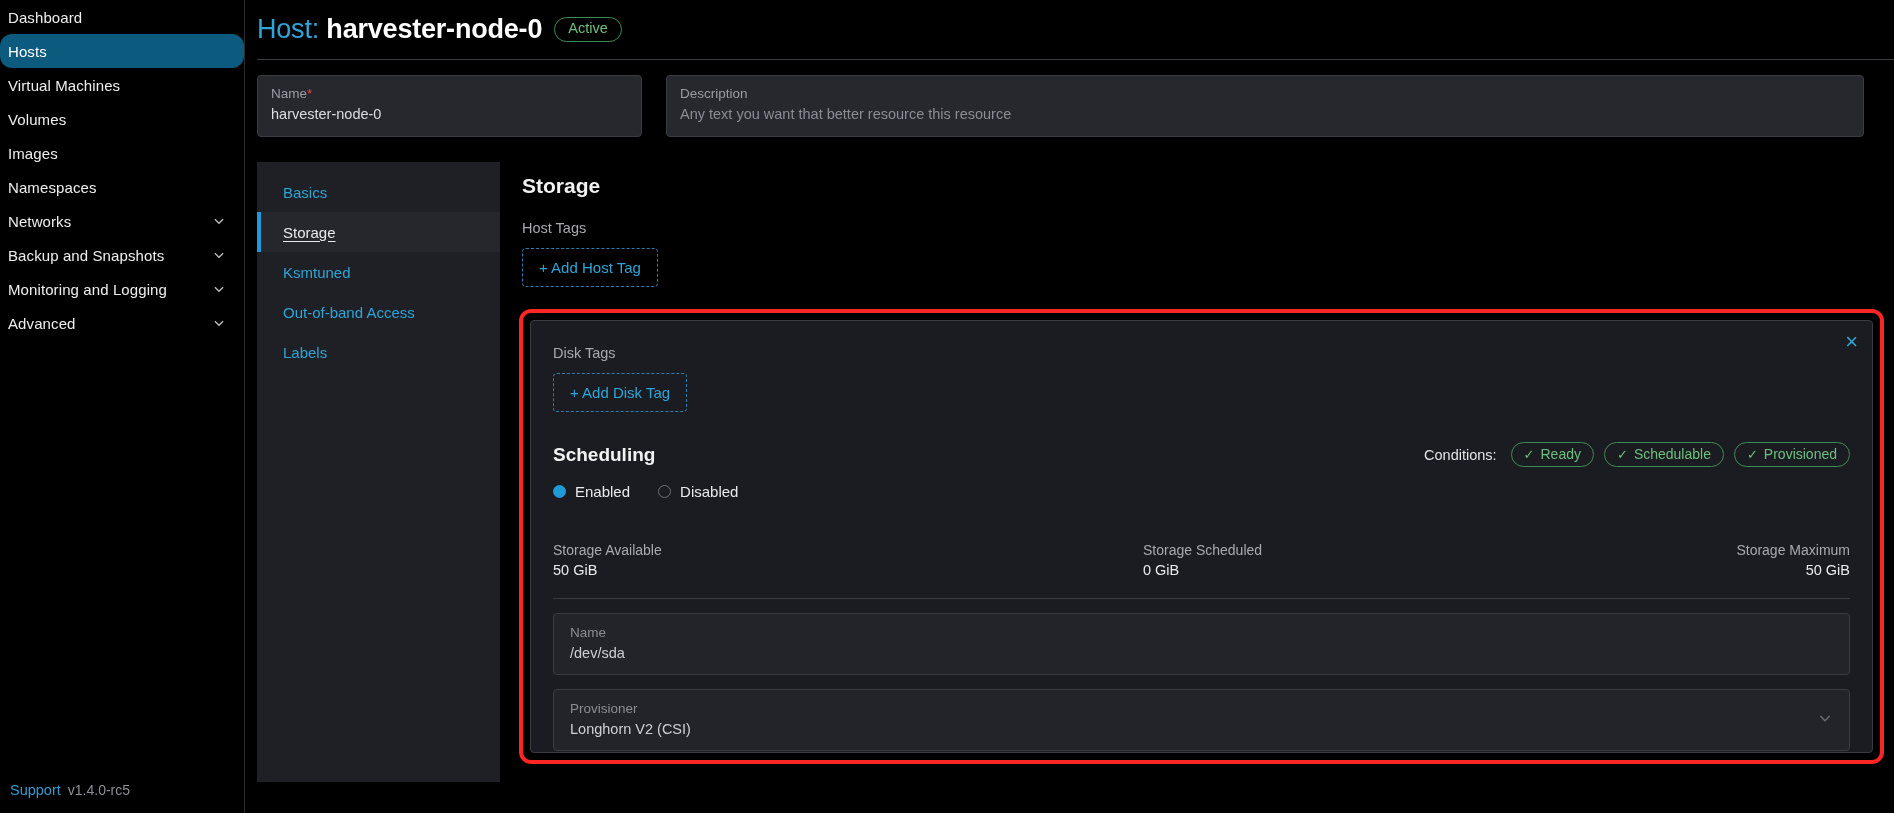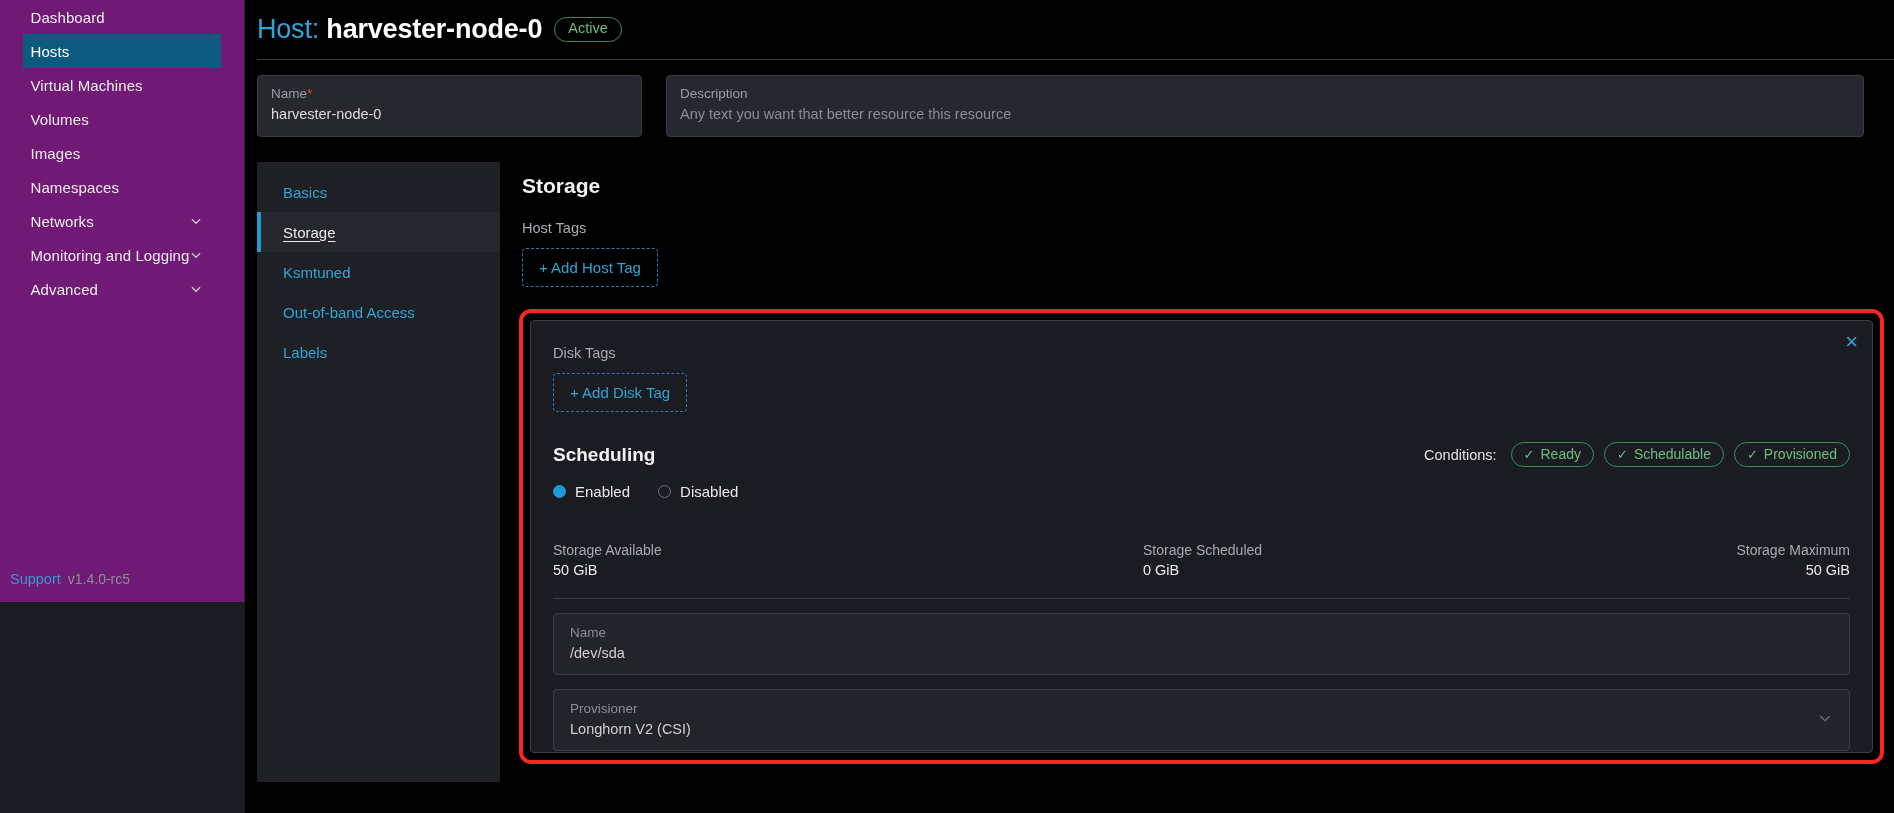--- a/index.html
+++ b/index.html
@@ -6,39 +6,38 @@
   html, body {
     width: 1894px; height: 813px;
     background: #1b1c21;
     font-family: "Liberation Sans", sans-serif;
     overflow: hidden;
   }
   .app { display: flex; width: 1894px; height: 813px; }
 
   
   .sidebar {
-    width: 245px; min-width: 245px; height: 602px;
-    background: #701a75;
+    width: 245px; min-width: 245px; height: 813px;
+    background: #000000;
     border-right: 1px solid #2b2b30;
     display: flex; flex-direction: column;
     position: relative;
-    align-items: center;
   }
   .nav-list { padding-top: 0px; }
   .nav-item {
     height: 34px;
     display: flex; align-items: center;
     padding: 0 18px 0 8px;
     color: #eeeeee;
     font-size: 15px;
     letter-spacing: .1px;
     cursor: pointer;
     justify-content: space-between;
   }
-  .nav-item.active { background: #0c5a7d; color: #ffffff; }
+  .nav-item.active { background: #0c5a7d; color: #ffffff; border-radius: 12px; }
   .nav-item .lbl { white-space: nowrap; }
   .chev {
     width: 14px; height: 14px;
     flex: 0 0 auto;
     opacity: .85;
   }
   .chev svg { display:block; }
   .sidebar-footer {
     position: absolute; bottom: 0; left: 0; right: 0;
     height: 46px;
@@ -267,20 +266,28 @@
 
       <div class="nav-item">
         <span class="lbl">Networks</span>
         <span class="chev">
           <svg width="14" height="14" viewBox="0 0 24 24" fill="none" stroke="#dcdde0" stroke-width="2.4">
               <polyline points="5,9 12,16 19,9"></polyline>
             </svg>
         </span>
       </div>
 
+      <div class="nav-item">
+        <span class="lbl">Backup and Snapshots</span>
+        <span class="chev">
+          <svg width="14" height="14" viewBox="0 0 24 24" fill="none" stroke="#dcdde0" stroke-width="2.4">
+              <polyline points="5,9 12,16 19,9"></polyline>
+            </svg>
+        </span>
+      </div>
 
       <div class="nav-item">
         <span class="lbl">Monitoring and Logging</span>
         <span class="chev">
           <svg width="14" height="14" viewBox="0 0 24 24" fill="none" stroke="#dcdde0" stroke-width="2.4">
               <polyline points="5,9 12,16 19,9"></polyline>
             </svg>
         </span>
       </div>
 

